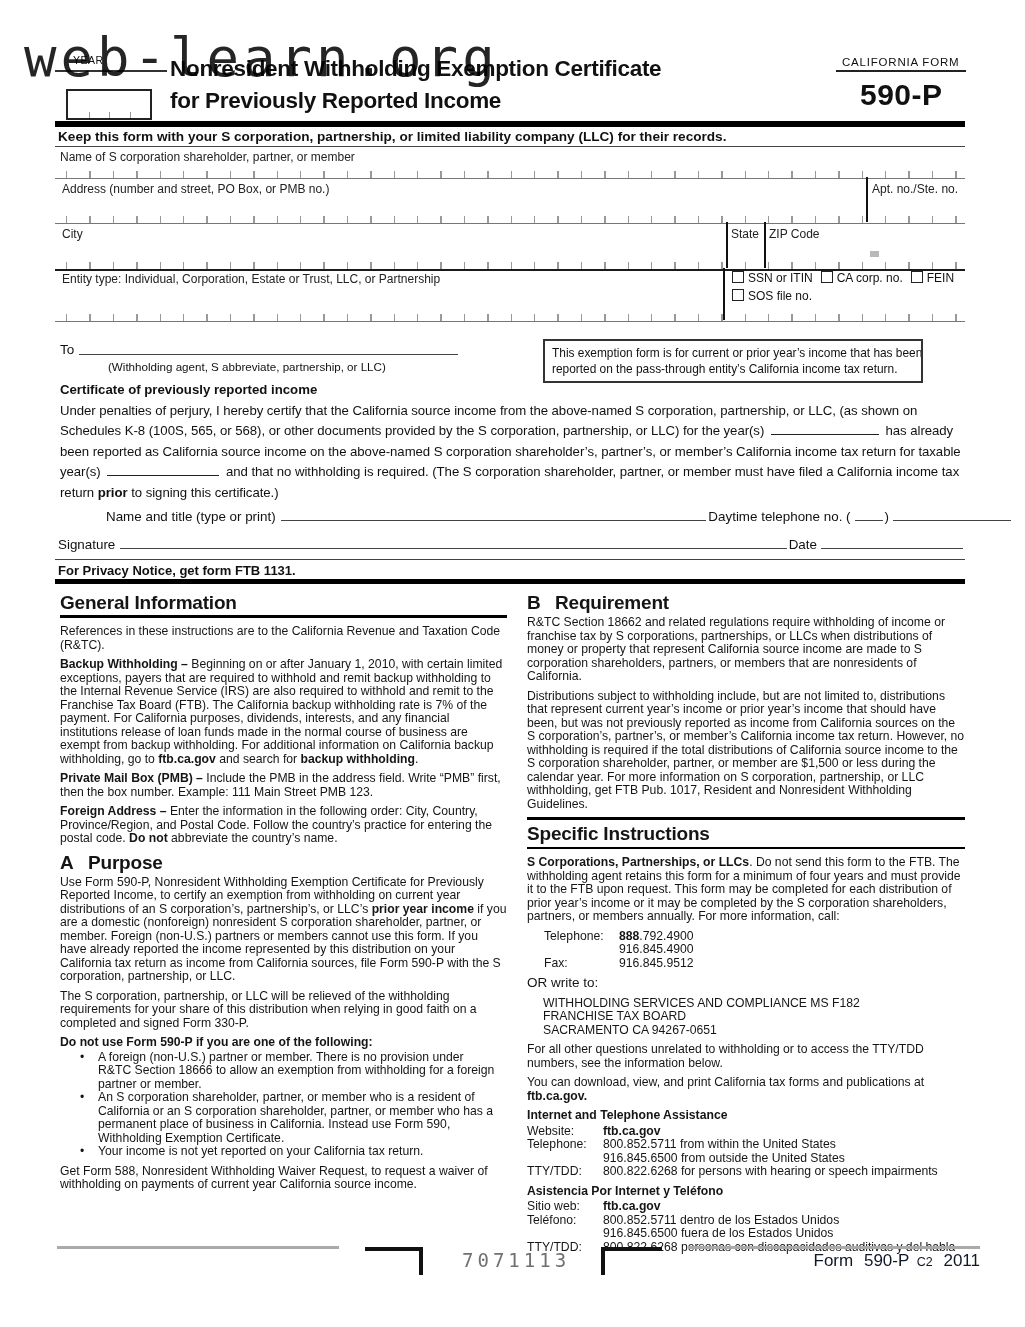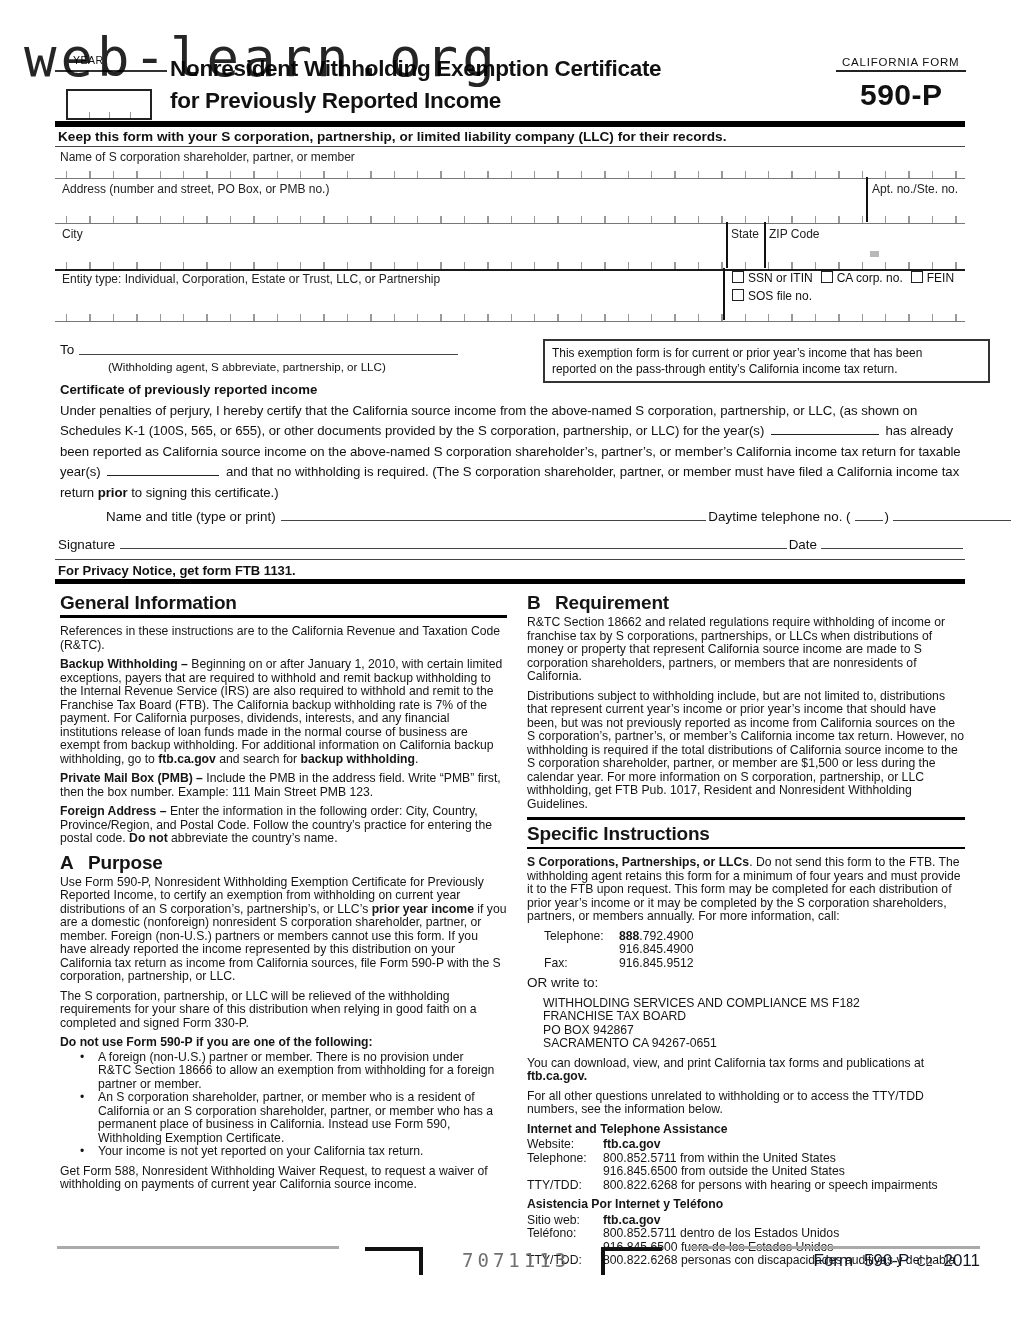--- a/index.html
+++ b/index.html
@@ -34,21 +34,21 @@
   
   .cbxrow{font-size:12px;white-space:nowrap;}
   .cbx-item{margin-right:8px;}
   .cbx{display:inline-block;width:10px;height:10px;border:1.5px solid #222;
        margin-right:4px;vertical-align:-1px;}
   
   .to-row{left:60px;top:342px;font-size:13.5px;display:flex;width:400px;}
   .to-hint{left:108px;top:360px;font-size:11.6px;}
   .fill{flex:1;border-bottom:1.5px solid #444;margin:0 2px 2px 5px;}
   .fillfix{border-bottom:1.5px solid #444;margin:0 2px 2px 4px;display:inline-block;}
-  .notice-box{left:543px;top:339px;width:447px;min-height:43px;border:2.2px solid #333;
+  .notice-box{left:543px;top:339px;width:380px;min-height:43px;border:2.2px solid #333;
               box-sizing:border-box;padding:4px 7px;overflow:hidden;}
   .box-line{font-size:11.9px;line-height:16px;white-space:nowrap;}
   
   .cert-h{left:60px;top:382px;font-size:13.2px;font-weight:bold;}
   .cert{left:60px;top:401px;width:905px;}
   .cert-line{font-size:13.2px;line-height:20.4px;white-space:nowrap;letter-spacing:-.05px;}
   .blank{display:inline-block;border-bottom:1.4px solid #222;height:12px;margin:0 3px;}
   
   .sigrow{display:flex;font-size:13.4px;align-items:baseline;}
   .sig1{left:58px;top:509px;width:907px;margin-left:48px;}
@@ -142,21 +142,21 @@
   </div>
   <div class="abs to-hint">(Withholding agent, S abbreviate, partnership, or LLC)</div>
   <div class="abs notice-box">
       <div class="box-line"><span>This exemption form is for current or prior year’s income that has been</span></div>
       <div class="box-line"><span>reported on the pass-through entity’s California income tax return.</span></div>
     </div>
 
   <div class="abs cert-h">Certificate of previously reported income</div>
   <div class="abs cert">
       <div class="cert-line"><span>Under penalties of perjury, I hereby certify that the California source income from the above-named S corporation, partnership, or LLC, (as shown on</span></div>
-      <div class="cert-line"><span>Schedules K-1 (100S, 565, or 655), or other documents provided by the S corporation, partnership, or LLC) for the year(s) </span><span class="blank" style="width: 108px;"></span><span> has already</span></div>
+      <div class="cert-line"><span>Schedules K-8 (100S, 565, or 568), or other documents provided by the S corporation, partnership, or LLC) for the year(s) </span><span class="blank" style="width: 108px;"></span><span> has already</span></div>
       <div class="cert-line"><span>been reported as California source income on the above-named S corporation shareholder’s, partner’s, or member’s California income tax return for taxable</span></div>
       <div class="cert-line"><span>year(s) </span><span class="blank" style="width: 112px;"></span><span> and that no withholding is required. (The S corporation shareholder, partner, or member must have filed a California income tax</span></div>
       <div class="cert-line"><span>return </span><span style="font-weight: bold;">prior</span><span> to signing this certificate.)</span></div>
     </div>
 
   <div class="abs sigrow sig1">
     <span>Name and title (type or print)</span>
     <span class="fill"></span>
     <span>Daytime telephone no. (</span>
     <span class="fillfix ff28"></span>
@@ -208,25 +208,24 @@
           </div>
           <div class="row">
             <span class="lab">Fax:</span>
             <span class="val"><span>916.845.9512</span></span>
           </div>
         </div>
         <p class="blk p-big"><span>OR write to:</span></p>
         <div class="addr">
           <div>WITHHOLDING SERVICES AND COMPLIANCE MS F182</div>
           <div>FRANCHISE TAX BOARD</div>
-          <div>PO BOX 942867</div>
           <div>SACRAMENTO CA 94267-0651</div>
         </div>
+        <p class="blk"><span>For all other questions unrelated to withholding or to access the TTY/TDD numbers, see the information below.</span></p>
         <p class="blk"><span>You can download, view, and print California tax forms and publications at </span><span style="font-weight: bold;">ftb.ca.gov.</span></p>
-        <p class="blk"><span>For all other questions unrelated to withholding or to access the TTY/TDD numbers, see the information below.</span></p>
         <div class="subh">Internet and Telephone Assistance</div>
         <div class="rows">
           <div class="row">
             <span class="lab">Website:</span>
             <span class="val"><span style="font-weight: bold;">ftb.ca.gov</span></span>
           </div>
           <div class="row">
             <span class="lab">Telephone:</span>
             <span class="val"><span>800.852.5711 from within the United States</span></span>
           </div>

